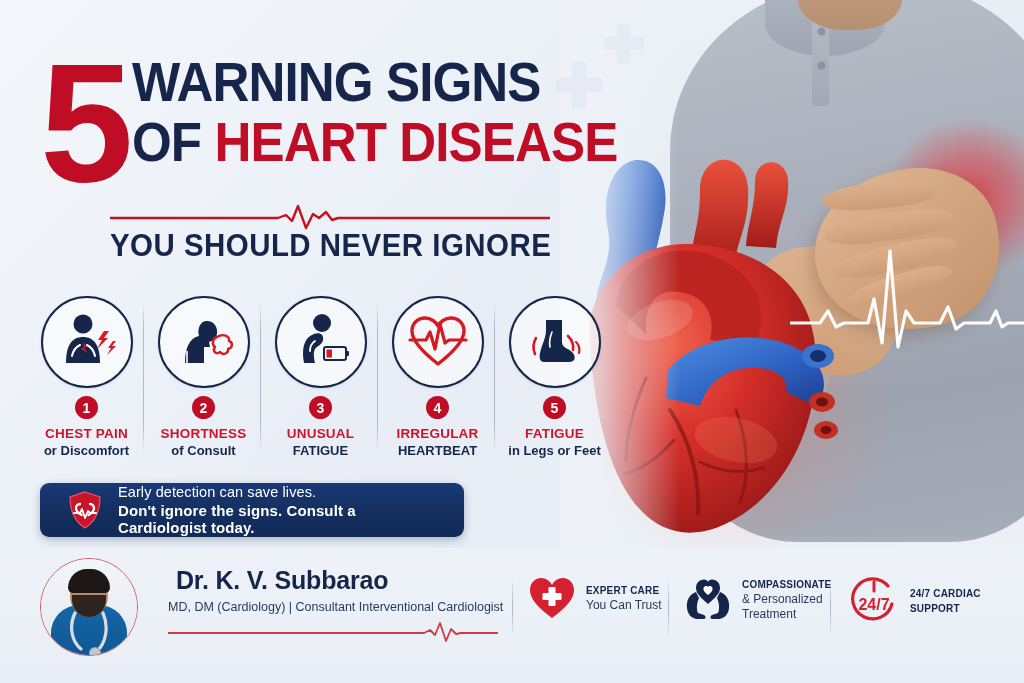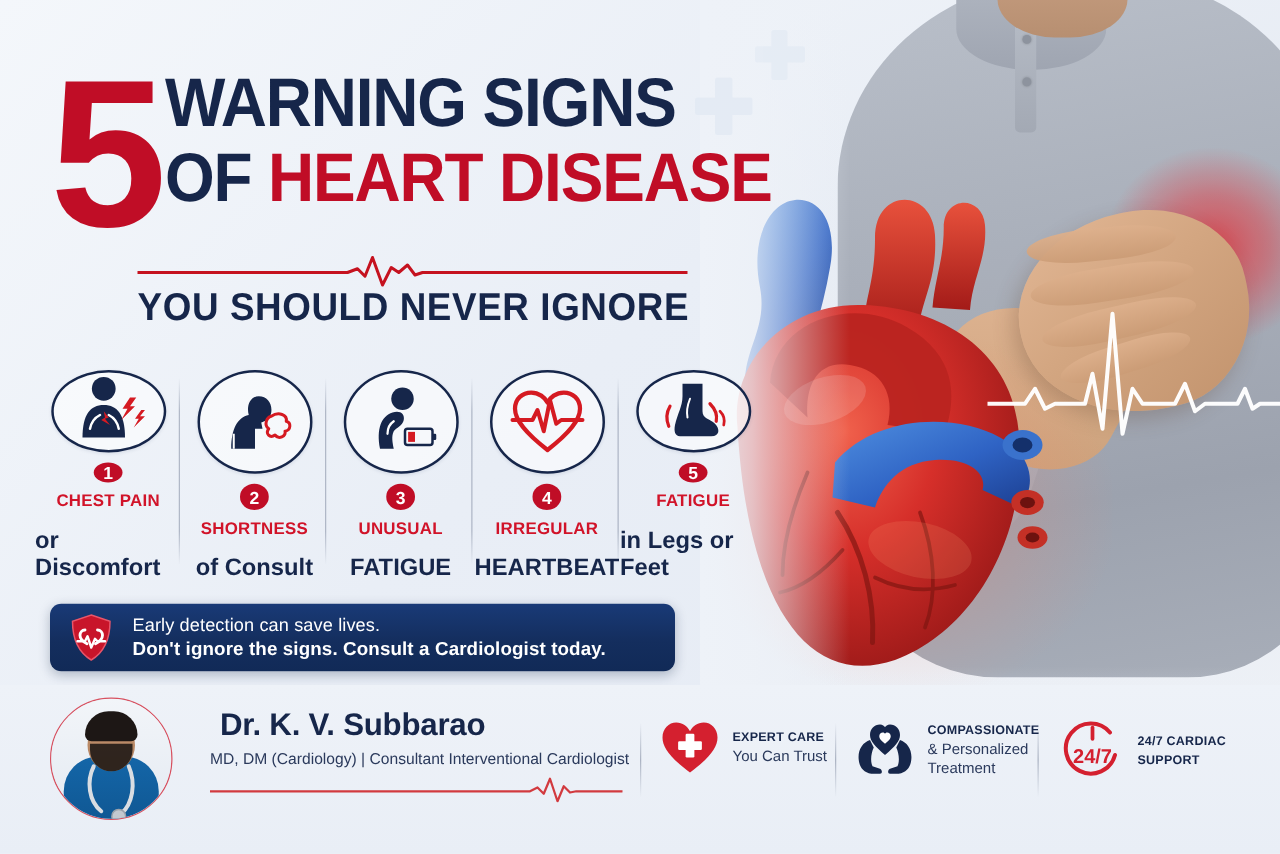--- a/index.html
+++ b/index.html
@@ -76,27 +76,27 @@
   .signs{position:absolute;left:28px;top:296px;width:600px;height:170px;display:flex;}
   .sign{position:relative;width:117px;display:flex;flex-direction:column;align-items:center;}
   .sign + .sign::before{content:"";position:absolute;left:-2px;top:6px;width:1px;height:150px;
     background:linear-gradient(180deg,rgba(22,38,74,0) 0%,rgba(22,38,74,.28) 18%,rgba(22,38,74,.28) 82%,rgba(22,38,74,0) 100%);}
   .circle{width:88px;height:88px;border-radius:50%;border:2px solid #16264a;
     background:rgba(255,255,255,.55);display:flex;align-items:center;justify-content:center;
     box-shadow:0 1px 3px rgba(20,40,80,.10);}
   .numbadge{margin-top:8px;width:23px;height:23px;border-radius:50%;background:#c00d26;
     color:#fff;font-size:14px;font-weight:800;display:flex;align-items:center;justify-content:center;}
   .lbl1{margin-top:7px;font-size:13.5px;font-weight:800;color:#d11329;letter-spacing:.2px;text-align:center;}
-  .lbl2{margin-top:14px;font-size:19px;font-weight:700;color:#16264a;}
+  .lbl2{margin-top:2px;font-size:13px;font-weight:700;color:#16264a;text-align:center;}
   .lbl2.bold{font-weight:800;}
 
   
-  .cta{position:absolute;left:40px;top:483px;width:500px;height:54px;
+  .cta{position:absolute;left:40px;top:483px;width:424px;height:54px;
     background:linear-gradient(180deg,#193a77 0%,#142e5e 55%,#112a57 100%);
-    border-radius:9px;display:flex;align-items:center;padding:0 16px;box-sizing:border-box;
+    border-radius:9px;display:flex;align-items:center;padding:0 28px;box-sizing:border-box;
     box-shadow:0 3px 9px rgba(16,35,70,.28);}
   .cta-shield{width:34px;height:38px;flex:0 0 34px;margin-right:16px;}
   .cta-text{color:#fff;}
   .cta-l1{font-size:14.5px;font-weight:400;letter-spacing:.1px;}
   .cta-l2{font-size:15px;font-weight:700;margin-top:2px;letter-spacing:.1px;}
 
   
   .footer{position:absolute;left:0;top:548px;width:1024px;height:135px;
     background:linear-gradient(180deg,#eef2f8 0%,#e9eef6 100%);}
   .docphoto{position:absolute;left:40px;top:10px;width:96px;height:96px;border-radius:50%;

